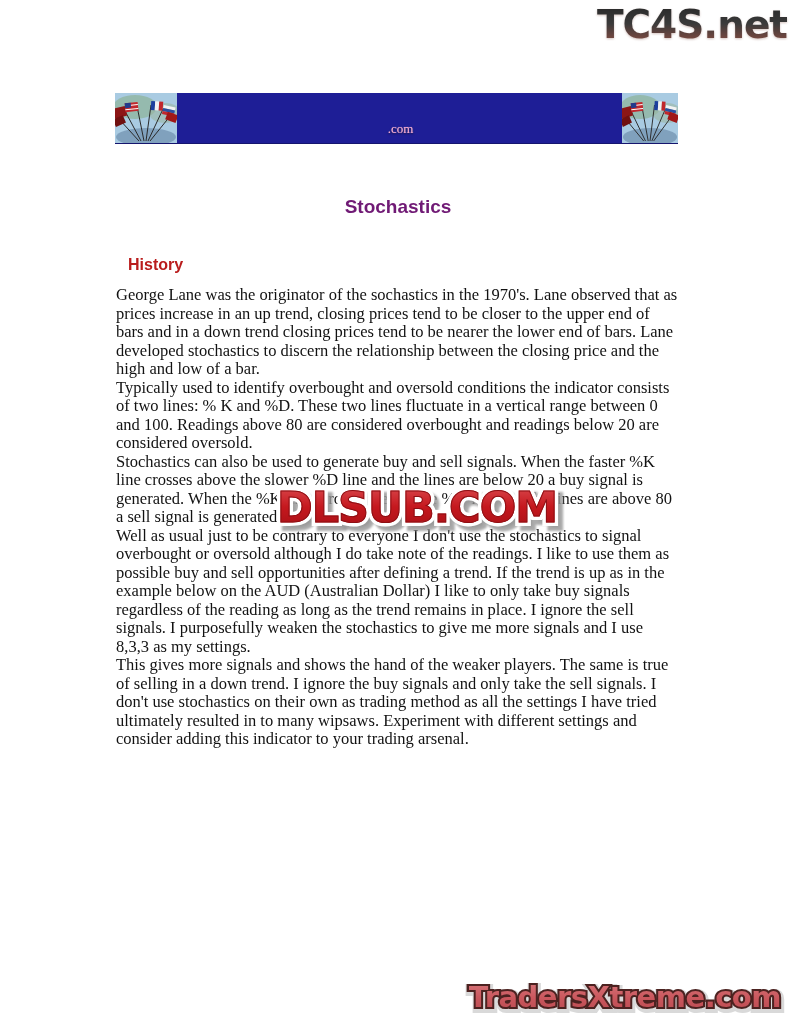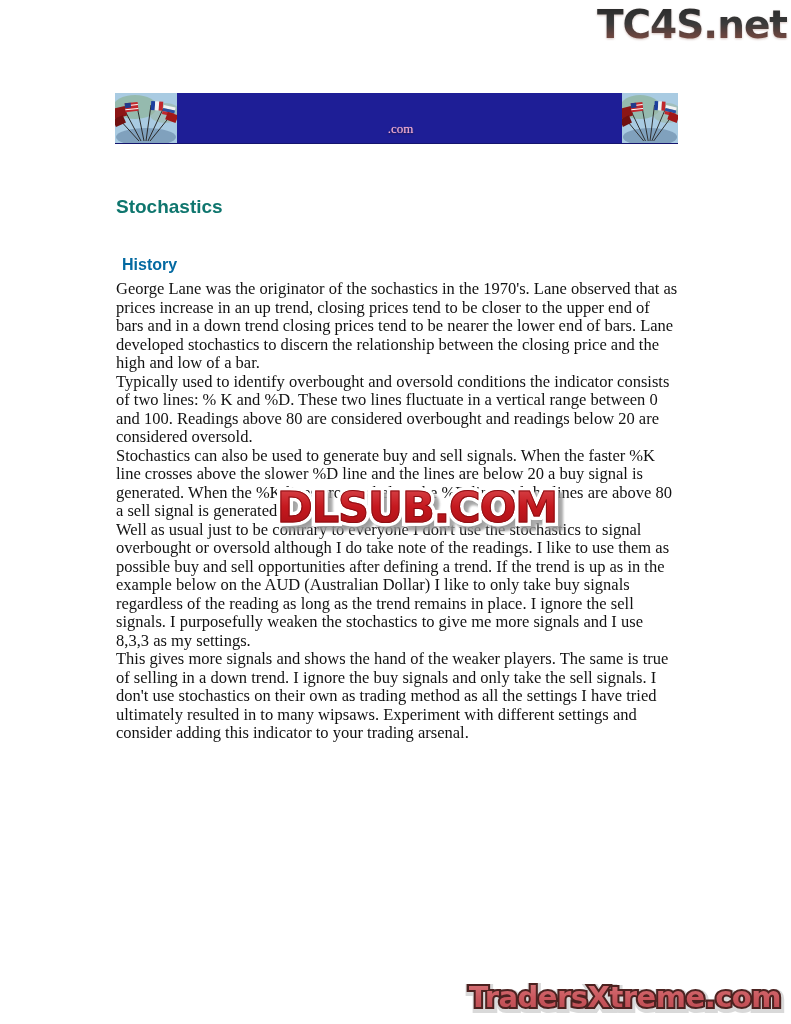--- a/index.html
+++ b/index.html
@@ -36,25 +36,25 @@
     margin:0 0 6px 2px; color:#f9a8d4; letter-spacing:0;
   }
 
   
   .content {
     position:absolute; left:116px; top:196px; width:564px;
     color:#121212; font-size:16.5px; line-height:18.5px;
   }
   .doc-title {
     font-family:"Liberation Sans", sans-serif; font-size:19px; font-weight:bold;
-    color:#0f766e; margin:0; line-height:22px;
+    color:#701a75; text-align:center; margin:0; line-height:22px;
   }
   .doc-heading {
     font-family:"Liberation Sans", sans-serif; font-size:16px; font-weight:bold;
-    color:#0369a1; margin:6px; line-height:19px;
+    color:#b91c1c; margin:12px; line-height:19px;
   }
   .content p { margin:0; }
   .h-history { margin-top:37px; }
   .p-a { margin-top:20px; }
   .p-b { margin-top:17px; }
   .p-c { margin-top:14px; }
   .h-myown  { margin-top:33px; }
   .p-d { margin-top:22px; }
   .p-e { margin-top:14px;font-family:Liberation Serif, serif; }
 

